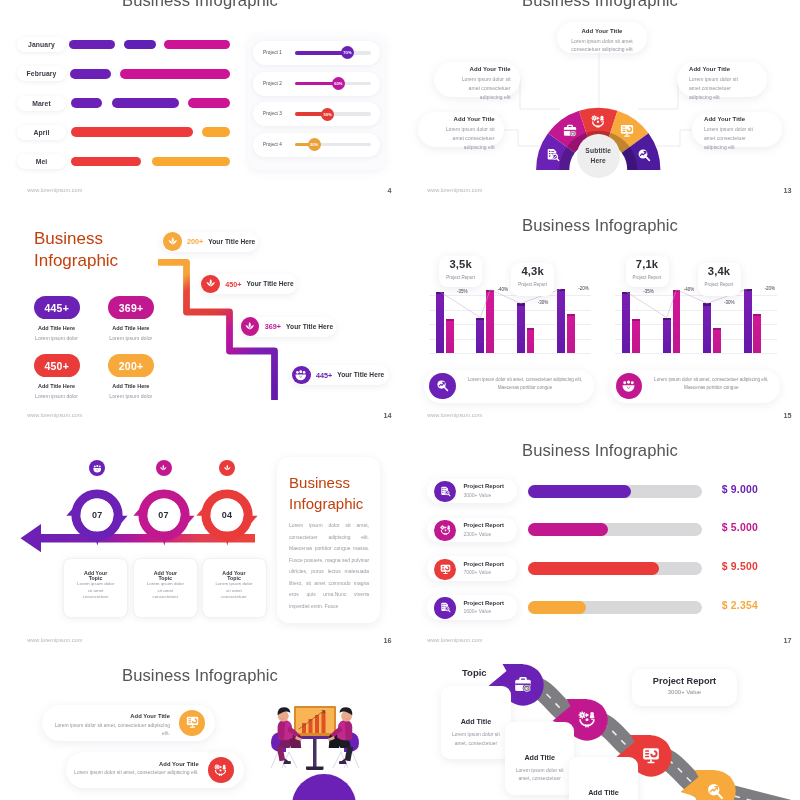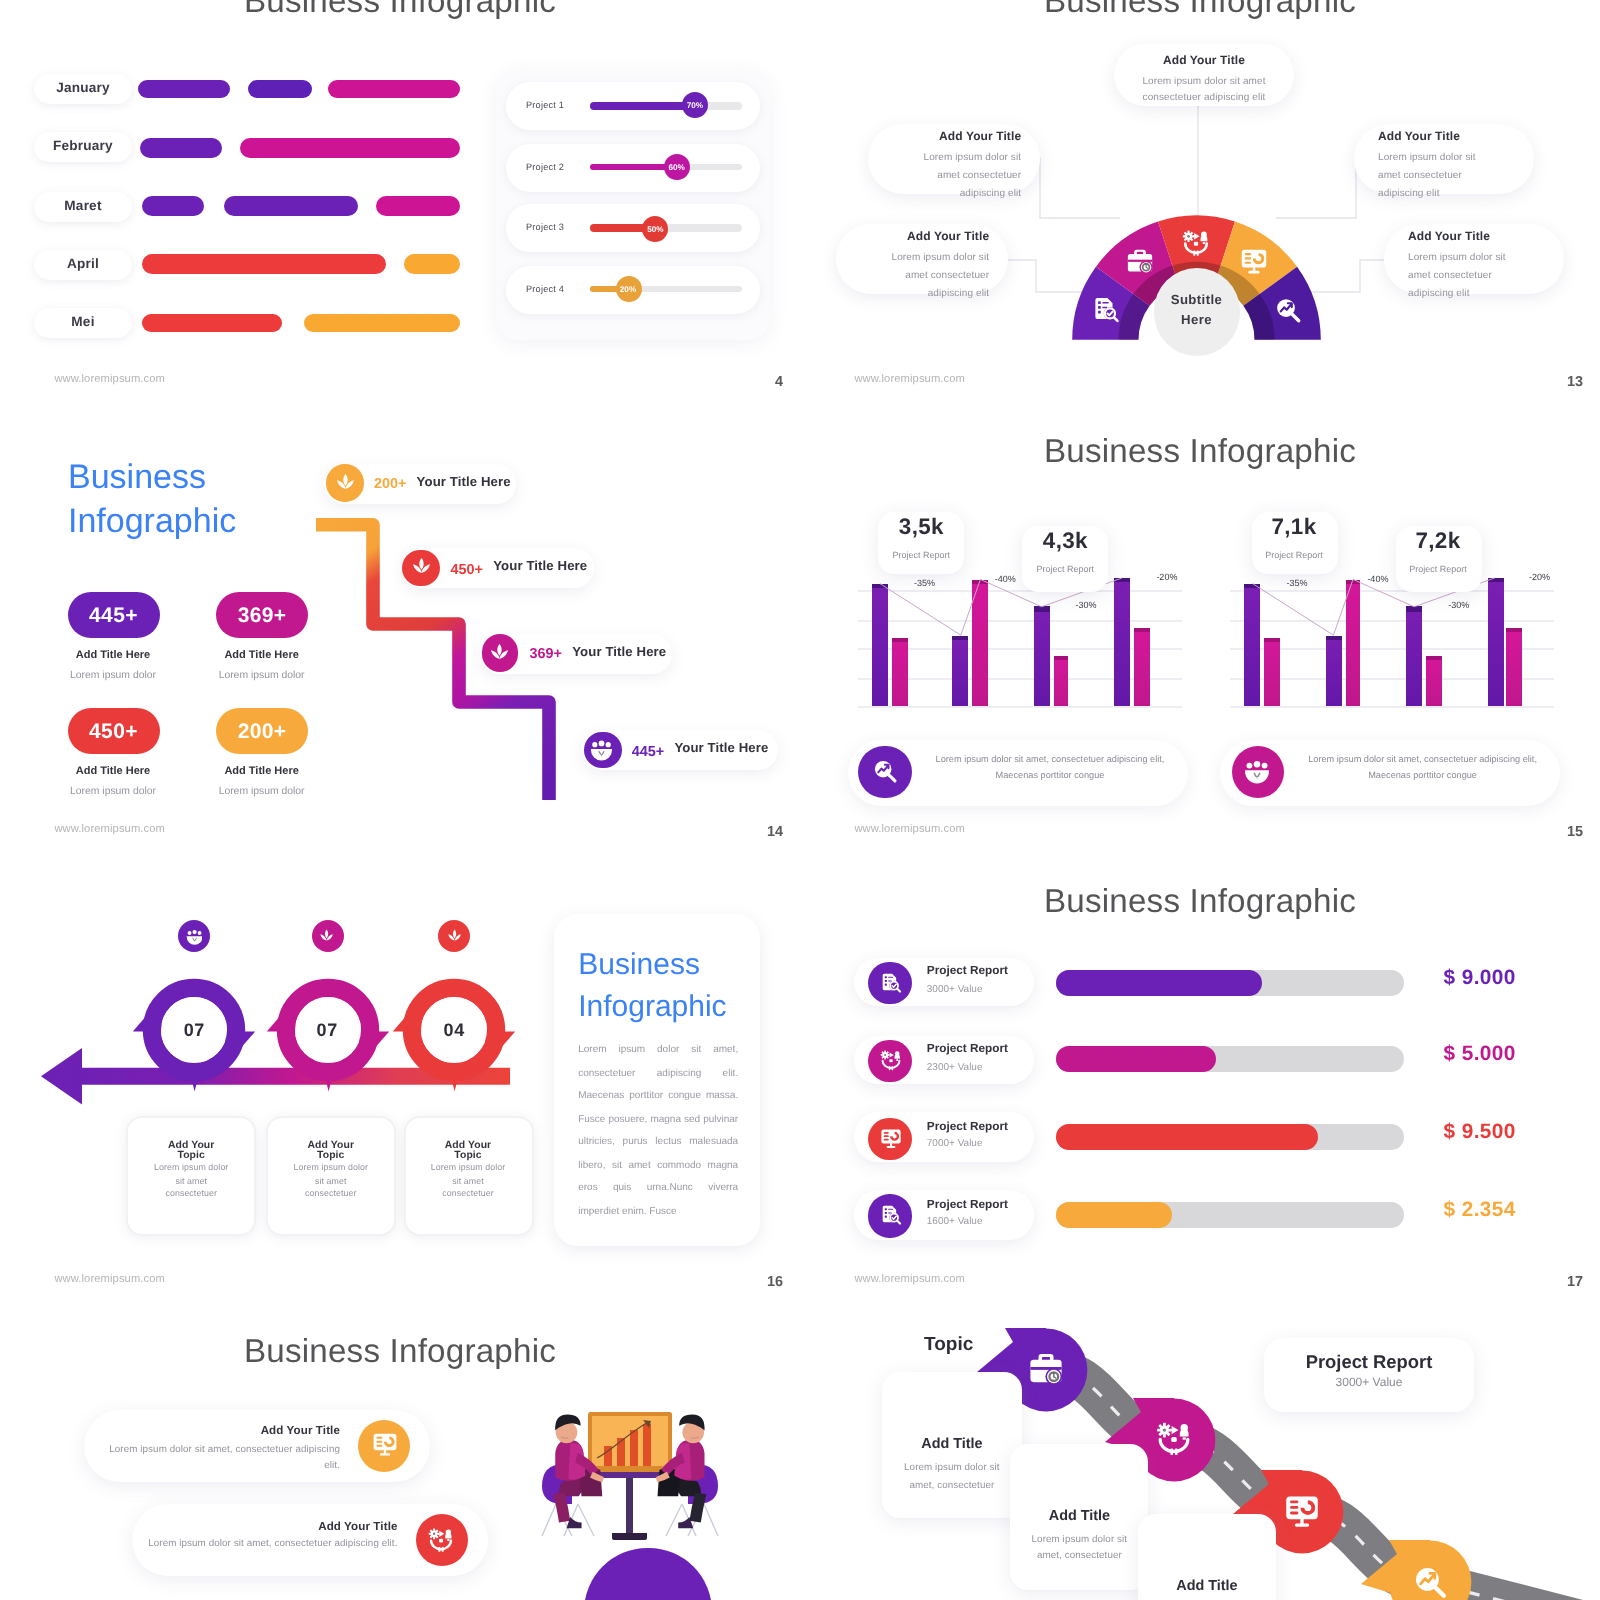--- a/index.html
+++ b/index.html
@@ -21,21 +21,21 @@
 .pfill{position:absolute;left:0;top:0;height:3.4px;border-radius:2px;}
 .pknob{position:absolute;width:13px;height:13px;border-radius:50%;top:-4.8px;display:flex;align-items:center;justify-content:center;font-size:4.1px;color:#fff;font-weight:600;}
 
 .wcard{position:absolute;background:#fff;border-radius:10px;box-shadow:0 2px 8px rgba(130,120,160,.14);}
 .c-title{font-size:6.0px;font-weight:700;color:#33333d;text-align:center;letter-spacing:.05px;}
 .c-body{font-size:5.0px;color:#93939d;text-align:center;line-height:1.75;letter-spacing:.05px;}
 
 .hub{position:absolute;width:54px;height:54px;border-radius:50%;background:#eeeeef;display:flex;flex-direction:column;align-items:center;justify-content:center;}
 .hub div{font-size:6.6px;font-weight:700;color:#3b3b45;line-height:1.45;letter-spacing:.2px;}
 
-.h2{position:absolute;font-size:17px;color:#3b82f6;line-height:1.3;}
+.h2{position:absolute;font-size:17px;color:#c2410c;line-height:1.3;}
 .vpill{position:absolute;width:56px;height:27px;border-radius:14px;display:flex;align-items:center;justify-content:center;color:#fff;font-size:10.5px;font-weight:700;letter-spacing:.2px;}
 .vt{position:absolute;width:74px;text-align:center;font-size:5.5px;font-weight:700;color:#33333d;}
 .vs{position:absolute;width:74px;text-align:center;font-size:5.2px;color:#95959f;}
 .sbar{position:absolute;height:19px;border-radius:10px;background:#fff;box-shadow:0 2px 7px rgba(130,120,160,.13);}
 .sdot{position:absolute;width:16px;height:16px;border-radius:50%;display:flex;align-items:center;justify-content:center;}
 .sval{position:absolute;font-size:7.2px;font-weight:700;}
 .slab{position:absolute;font-size:6.6px;font-weight:700;color:#33333d;letter-spacing:.05px;}
 
 .gridline{position:absolute;height:1px;background:#ededf2;}
 .bar{position:absolute;bottom:0;}
@@ -431,21 +431,21 @@
 </svg>
 <div class="pctlab" style="left:243.3px;top:85.8px;">-35%</div>
 <div class="pctlab" style="left:283.7px;top:83.7px;">-40%</div>
 <div class="pctlab" style="left:324.1px;top:97.4px;">-30%</div>
 <div class="pctlab" style="left:364.5px;top:82.9px;">-20%</div>
 <div class="kcard" style="left:225.5px;top:52.9px;width:43px;height:31px;">
 <div class="kv">7,1k</div>
 <div class="kl">Project Report</div>
       </div>
 <div class="kcard" style="left:297.5px;top:60.3px;width:43px;height:32.4px;">
-<div class="kv">7,2k</div>
+<div class="kv">3,4k</div>
 <div class="kl">Project Report</div>
       </div>
 <div class="notecard" style="left:210.10000000000002px;top:166.6px;width:170.4px;height:33.4px;border-radius:16.7px;"></div>
 <div class="noteicon" style="left:215.60000000000002px;top:169.7px;width:26.4px;height:26.4px;background:#c2188f;">
         <span class="ico " style="display:inline-block;width:13px;height:13px;line-height:0;">
           <svg width="13" height="13" viewBox="0 0 24 24" fill="#fff" color="#fff">
 <circle cx="5.0" cy="7.0" r="2.7"></circle>
 <circle cx="12.0" cy="5.7" r="3.0"></circle>
 <circle cx="19.0" cy="7.0" r="2.7"></circle>
 <path d="M1.0 11.4h22v1.1a11 11 0 0 1-22 0z"></path>

